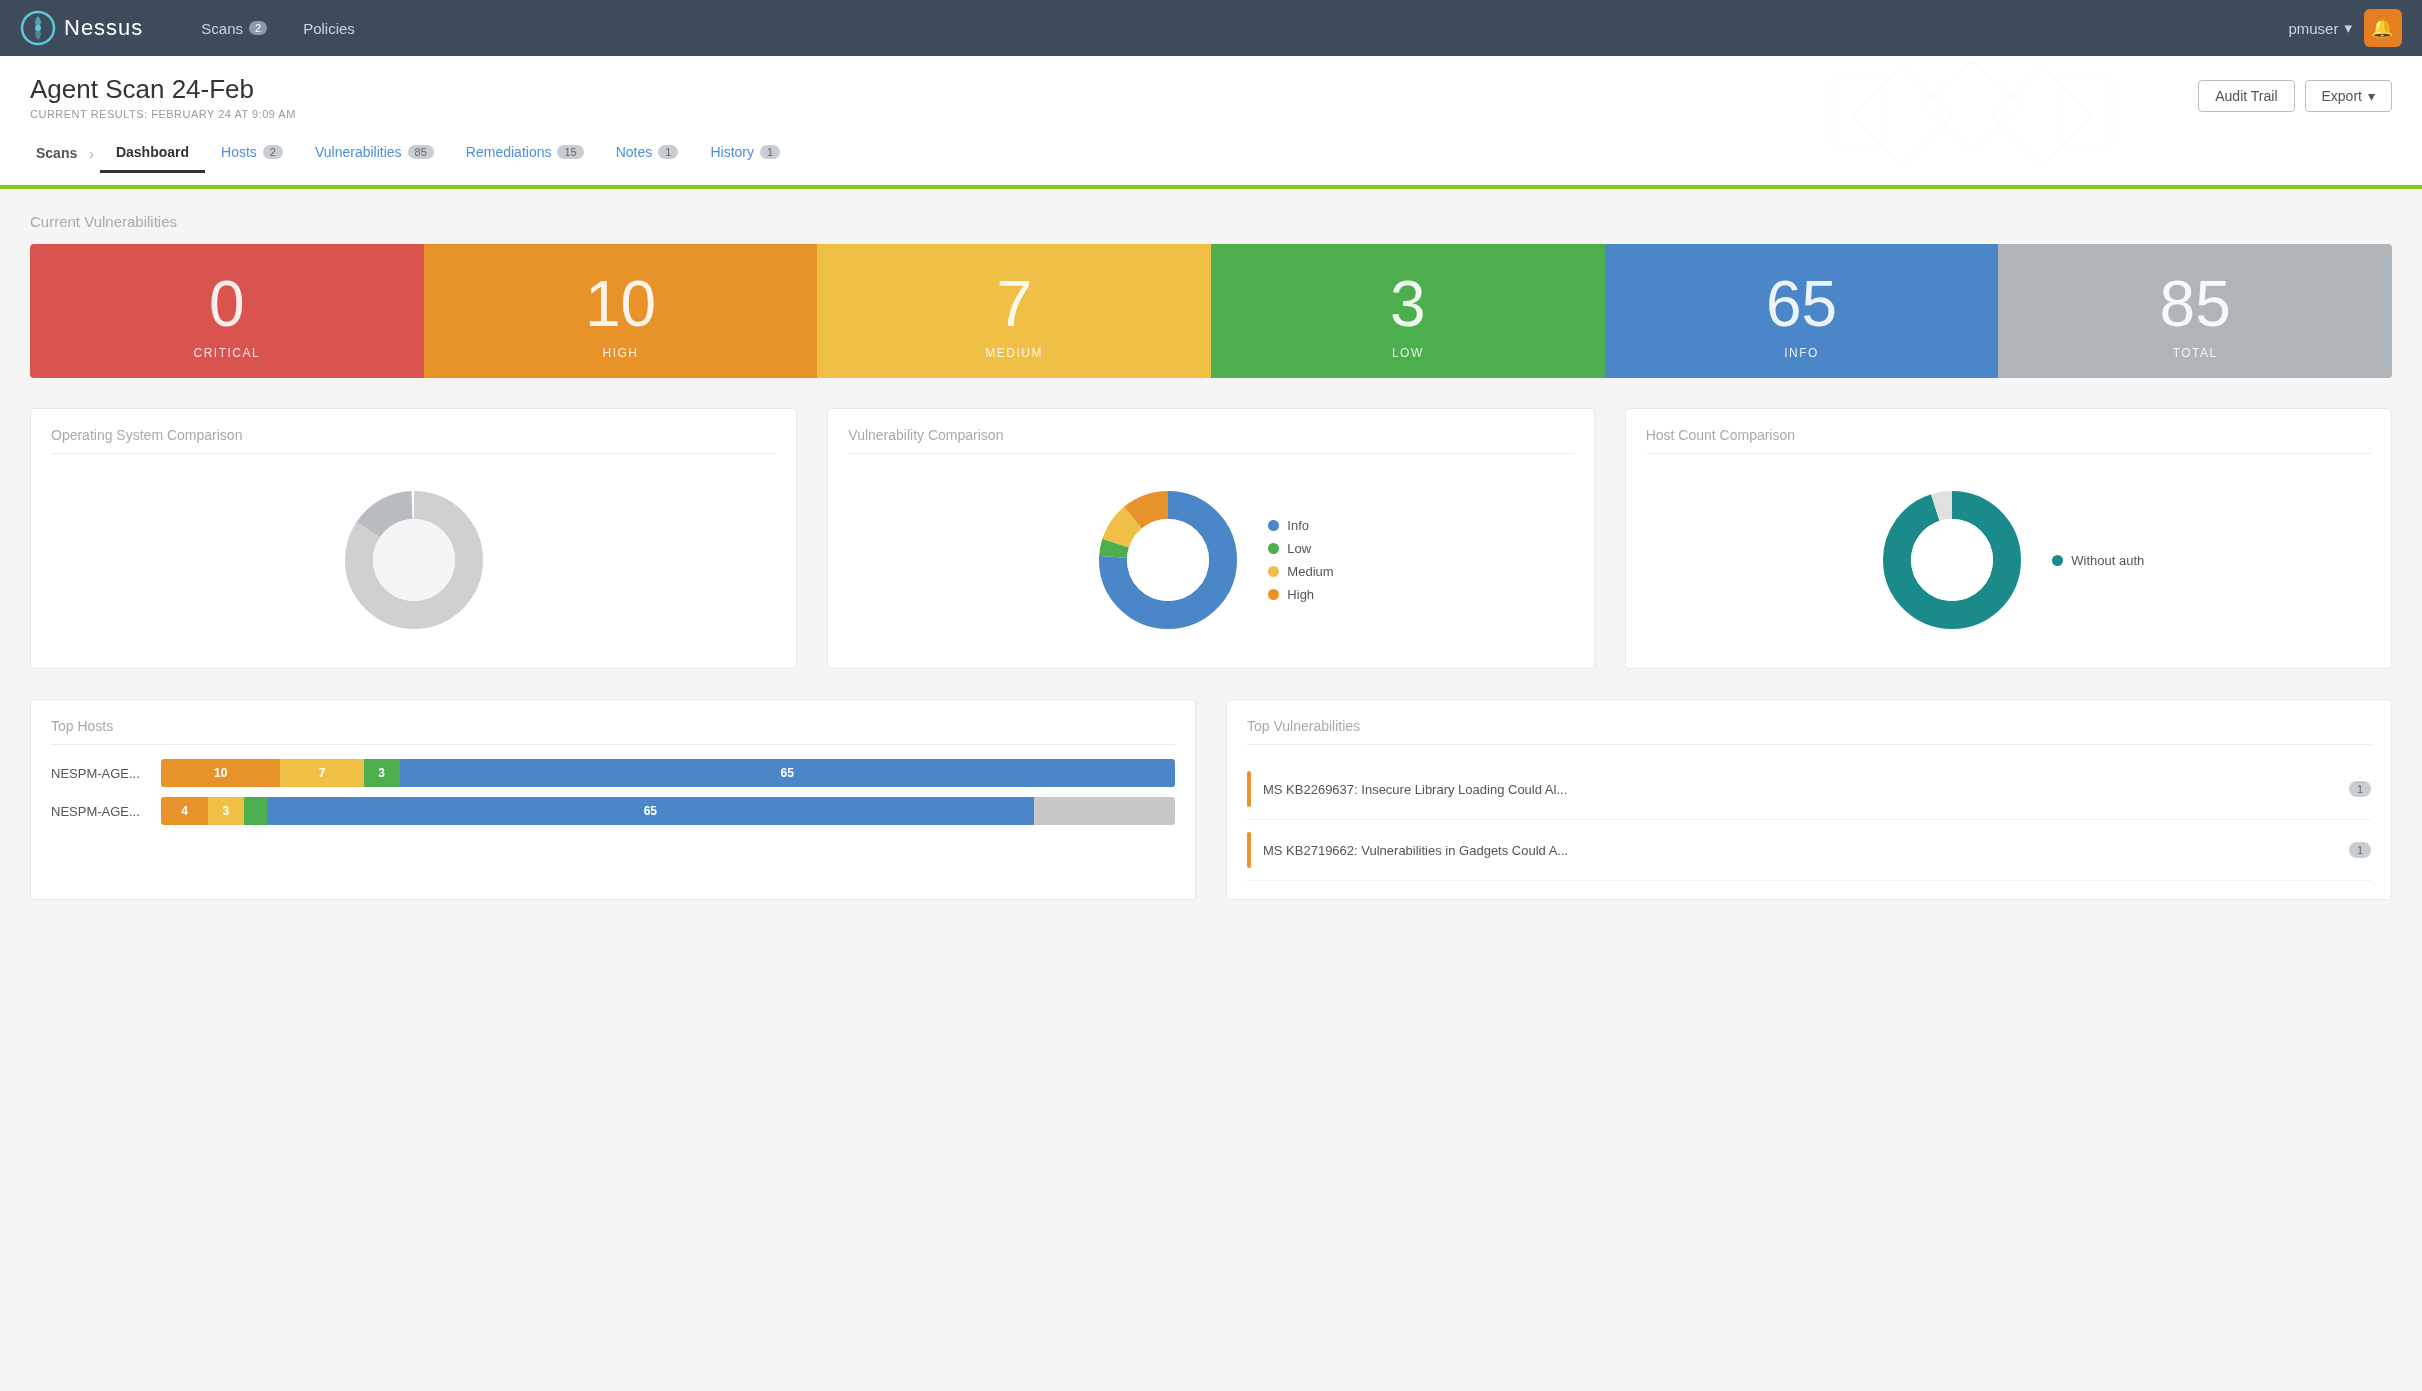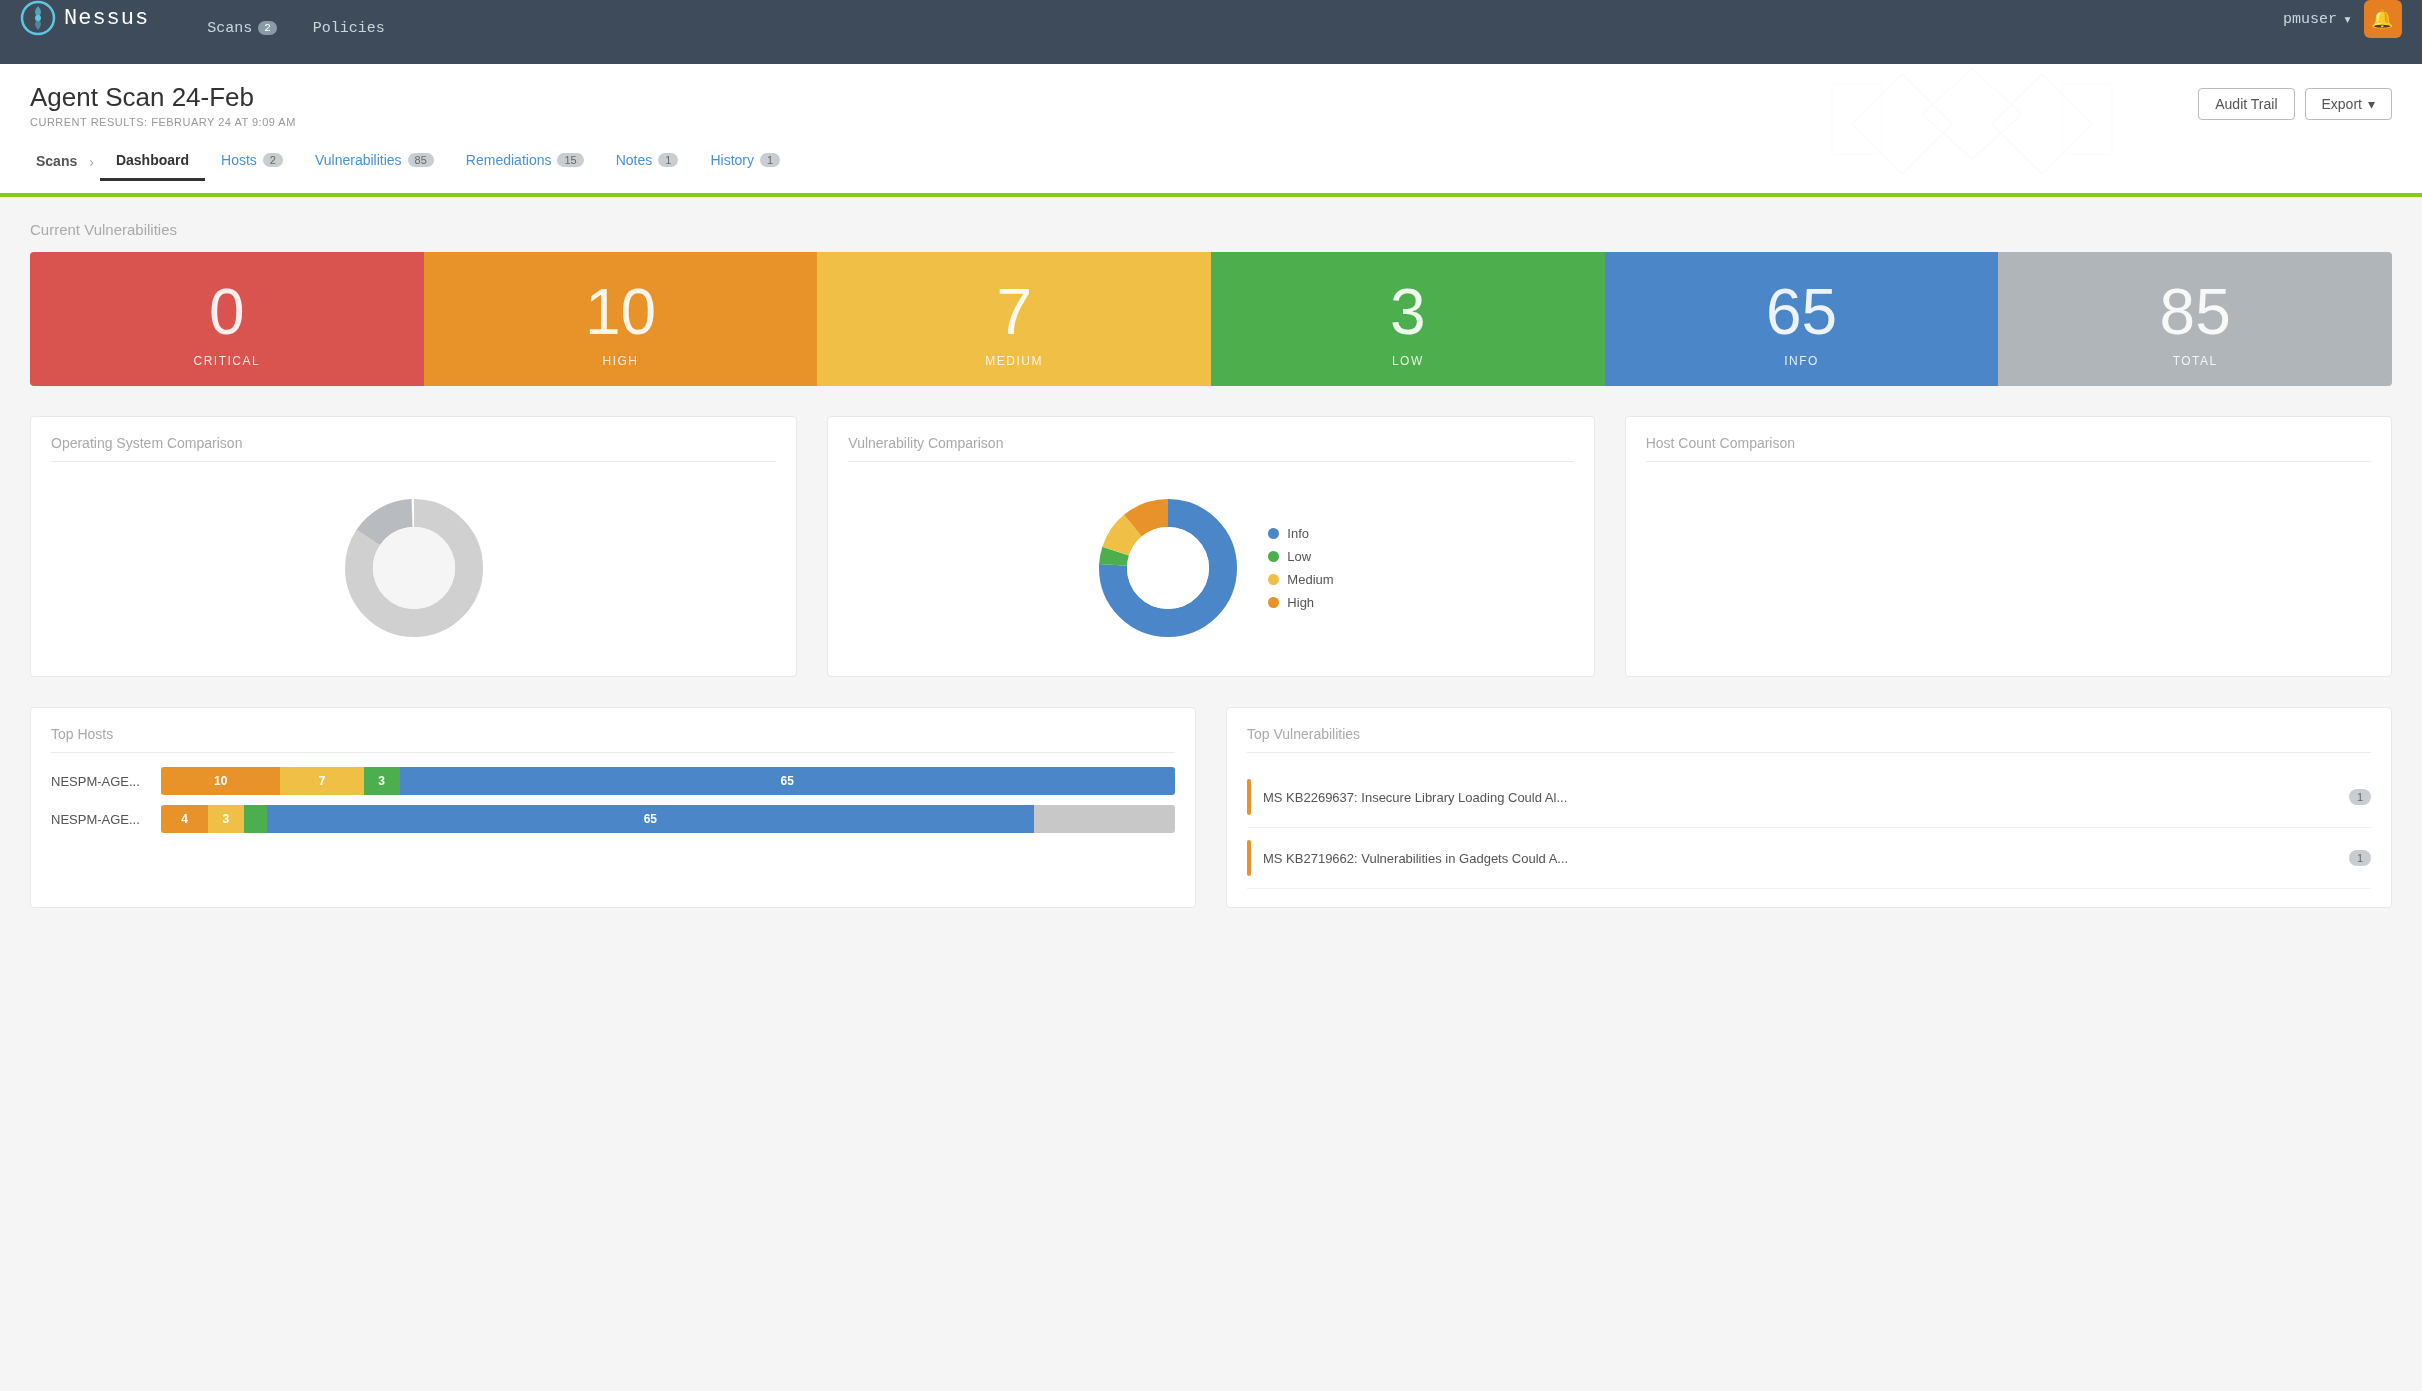--- a/index.html
+++ b/index.html
@@ -2,24 +2,23 @@
 <html><head>
   <meta charset="utf-8">
   <style>
     * { box-sizing: border-box; margin: 0; padding: 0; }
     body { font-family: 'Helvetica Neue', Arial, sans-serif; background: #f5f5f5; color: #333; }
 
     
     .topnav {
       background: #3d4b5a;
       display: flex;
-      align-items: flex-start;
+      align-items: center;
       padding: 0 20px;
-      height: 64px;
-      font-family: Liberation Mono, monospace;
+      height: 56px;
     }
     .logo-area {
       display: flex; align-items: center; gap: 8px; margin-right: 40px;
     }
     .logo-icon {
       width: 36px; height: 36px;
     }
     .logo-text {
       color: #fff; font-size: 22px; font-weight: 300; letter-spacing: 1px;
     }
@@ -361,20 +360,35 @@
           <div class="legend-item">
             <div class="legend-dot" style="background:#e8922a"></div>
             <span>High</span>
           </div>
         </div>
       </div>
     </div>
 
     <div class="chart-panel">
       <div class="chart-title">Host Count Comparison</div>
+      <div class="chart-body">
+        <div class="donut-wrap">
+          <svg viewBox="0 0 160 160">
+            <circle cx="80" cy="80" r="55" fill="none" stroke="#1a8a8a" stroke-width="28" stroke-dasharray="328 346" stroke-dashoffset="0" transform="rotate(-90 80 80)"></circle>
+            <circle cx="80" cy="80" r="55" fill="none" stroke="#e0e0e0" stroke-width="28" stroke-dasharray="17 346" stroke-dashoffset="-328" transform="rotate(-90 80 80)"></circle>
+            <circle cx="80" cy="80" r="41" fill="#fff"></circle>
+          </svg>
+        </div>
+        <div class="legend">
+          <div class="legend-item">
+            <div class="legend-dot" style="background:#1a8a8a"></div>
+            <span>Without auth</span>
+          </div>
+        </div>
+      </div>
     </div>
   </div>
 
   <div class="bottom-row">
 
     <div class="bottom-panel">
       <div class="bottom-title">Top Hosts</div>
 
       <div class="host-row">
         <div class="host-name">NESPM-AGE...</div>

